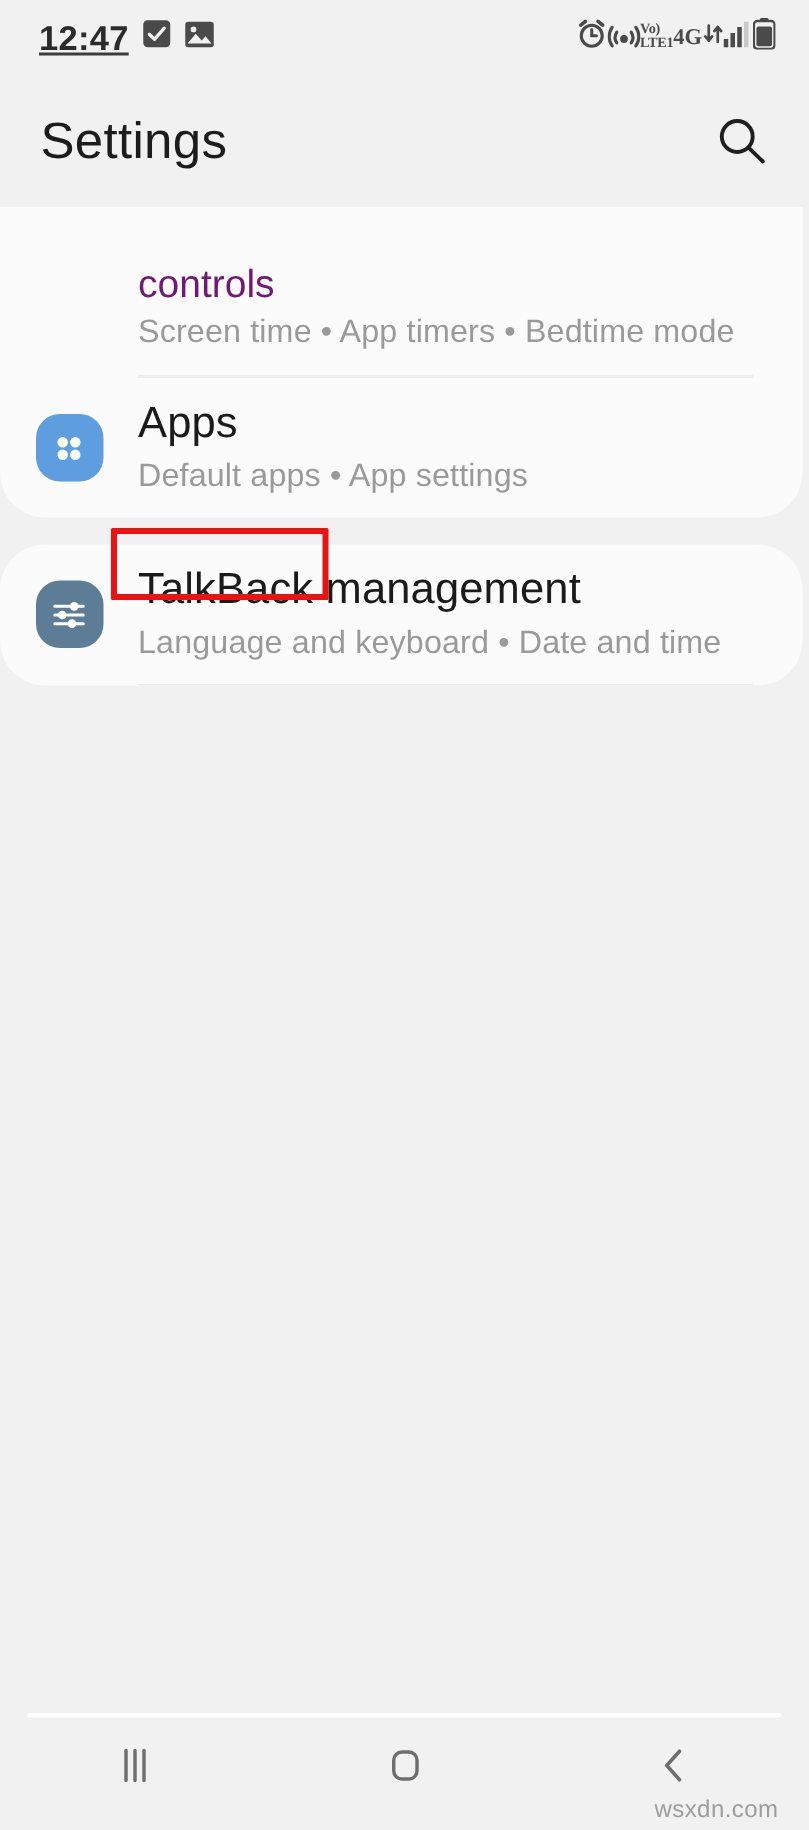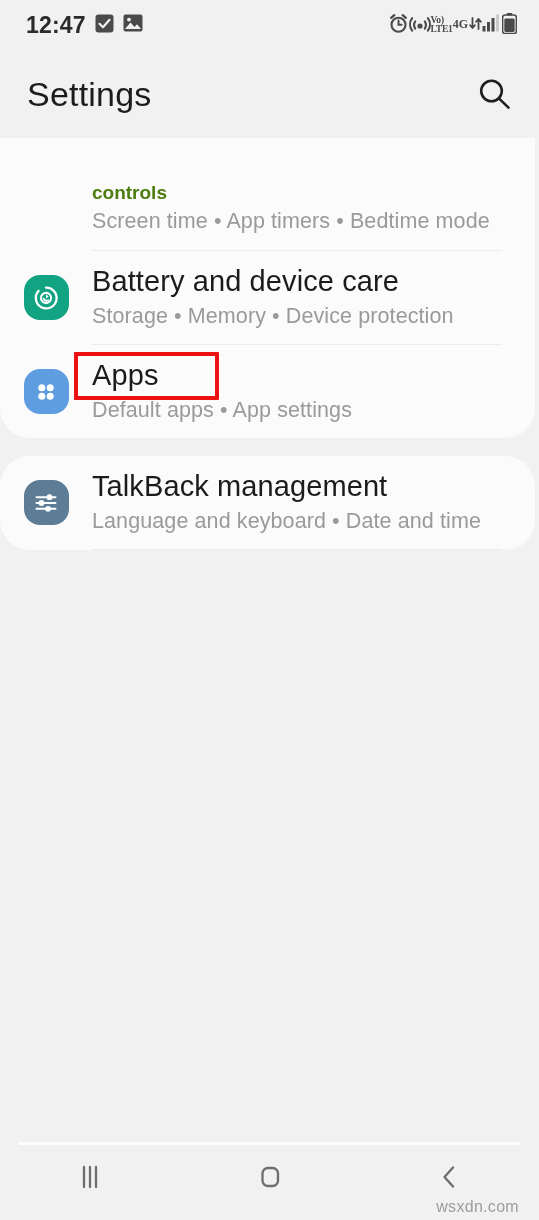--- a/index.html
+++ b/index.html
@@ -16,30 +16,30 @@
     display:flex; flex-direction:column;
   }
 
   
   .statusbar {
     height:50px; flex:0 0 50px;
     display:flex; align-items:center;
     padding:0 22px 0 26px;
     color:#3c3c3c;
   }
-  .sb-left { display:flex; align-items:center; gap:9px; }
+  .sb-left { display:flex; align-items:center; gap:9px;text-decoration:underline; }
   .sb-clock { font-size:23px; font-weight:600; letter-spacing:.2px; color:#2b2b2b; }
   .sb-right { margin-left:auto; display:flex; align-items:center; gap:0;font-family:Liberation Serif, serif; }
   .ic { display:block; }
 
   .vo-lte { display:flex; flex-direction:column; justify-content:center;
             line-height:0.95; font-size:9.5px; font-weight:700; color:#4a4a4a; letter-spacing:-.2px; }
   .fourg { display:flex; align-items:center; gap:1px; }
   .fourg-t { display:flex; flex-direction:column; line-height:0.95;
-             font-size:12px; font-weight:700; color:#4a4a4a; }
+             font-size:15px; font-weight:700; color:#4a4a4a; }
 
   
   .header {
     height:88px; flex:0 0 88px;
     display:flex; align-items:center;
     padding:0 26px 0 27px;
   }
   .header-title { font-size:34px; font-weight:400; color:#1c1c1c; letter-spacing:.2px; }
   .header-search { margin-left:auto; cursor:pointer; line-height:0; }
 
@@ -82,21 +82,21 @@
     font-size:21.5px; line-height:1.28; color:#9a9a9a;
     margin-top:4px; letter-spacing:.1px;
   }
   .divider { height:1px; background:#ececec; margin:0 33px 0 92px; }
 
   
   .row.clipped { padding-top:0; min-height:0; }
   .clip-wrap { height:112px; overflow:hidden; position:relative; }
   .clip-inner { position:absolute; left:0; right:0; bottom:0; }
   .clip-title {
-    font-size:19px; line-height:1.16; font-weight:700; color:#4d7c0f;
+    font-size:26px; line-height:1.16; font-weight:400; color:#701a75;
   }
 
   
   .annot {
     position:absolute;
     border:4px solid #ee1111;
     pointer-events:none;
     border-radius:1px;
   }
 
@@ -216,36 +216,20 @@
             <div class="row-text">
               <div class="clip-title">controls</div>
               <div class="row-sub">Screen time • App timers • Bedtime mode</div>
             </div>
           </div>
         </div>
       </div>
 
       <div class="divider"></div>
 
-      <div class="row">
-        <div class="row-icon">
-          <div class="sq" style="background:#12a383">
-            <svg width="30" height="30" viewBox="0 0 30 30">
-              <path d="M15 4.6 A10.4 10.4 0 1 1 7.6 7.9" fill="none" stroke="#ffffff" stroke-width="2.3" stroke-linecap="round"></path>
-              <circle cx="15" cy="15" r="5.1" fill="none" stroke="#ffffff" stroke-width="2.1"></circle>
-              <path d="M15 11.3 L17.6 13.4 L15 15.5" fill="#ffffff"></path>
-              <path d="M12.6 15.6 A3.1 3.1 0 0 0 17.3 17.2" fill="none" stroke="#ffffff" stroke-width="1.8" stroke-linecap="round"></path>
-            </svg>
-          </div>
-        </div>
-        <div class="row-text">
-          <div class="row-title">Battery and device care</div>
-          <div class="row-sub">Storage • Memory • Device protection</div>
-        </div>
-      </div>
 
       <div class="divider"></div>
 
       <div class="row">
         <div class="row-icon">
           <div class="sq" style="background:#5d9de0">
             <svg width="28" height="28" viewBox="0 0 28 28">
               <circle cx="9.8" cy="9.8" r="3.5" fill="#ffffff"></circle>
               <circle cx="18.2" cy="9.8" r="3.5" fill="#ffffff"></circle>
               <circle cx="9.8" cy="18.2" r="3.5" fill="#ffffff"></circle>

